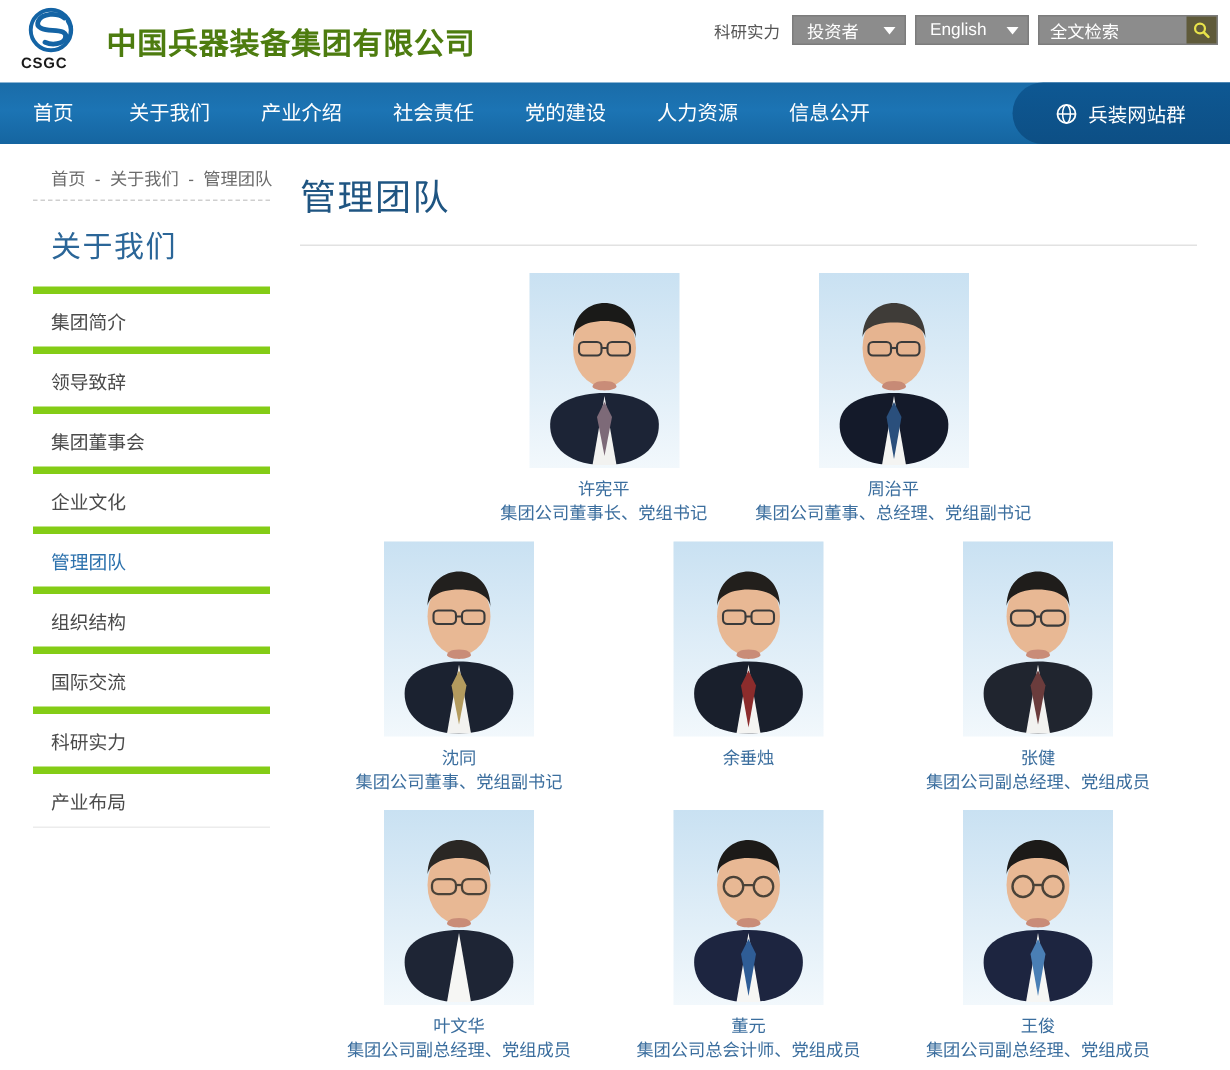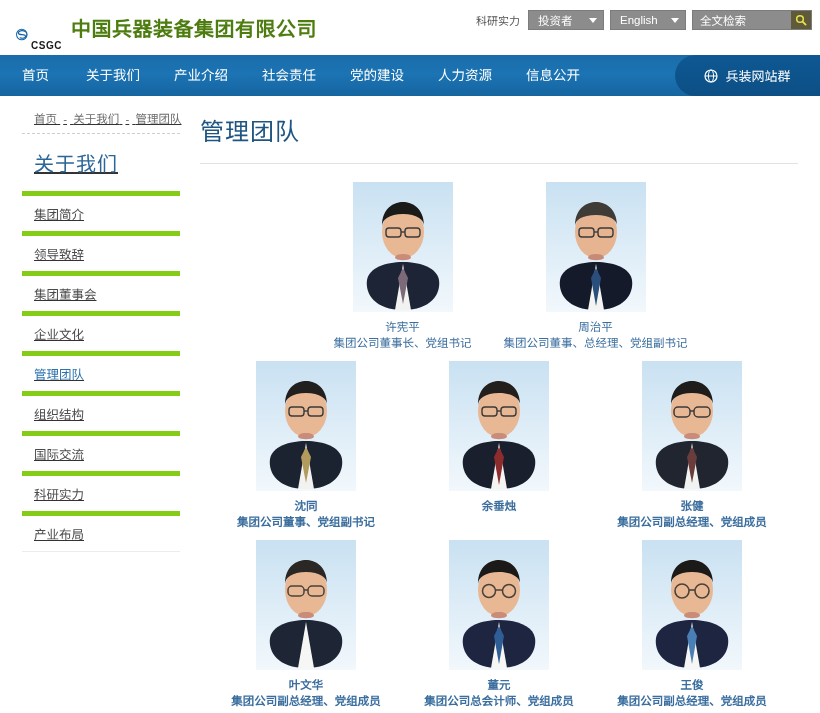--- a/index.html
+++ b/index.html
@@ -17,21 +17,21 @@
     height:55px;
     background:#ffffff;
     display:flex;
     align-items:center;
     padding-left:14px;
   }
   .logo-wrap{ display:flex; align-items:center; gap:9px; }
   .logo-mark{
     width:48px; height:46px;
     position:relative;
-    display:flex; flex-direction:row; align-items:flex-end; justify-content:flex-start;
+    display:flex; flex-direction:column; align-items:flex-start; justify-content:flex-start;
   }
   .logo-mark svg{ display:block; }
   .logo-text-small{
     font-size:10px; font-weight:bold; letter-spacing:.5px;
     color:#1a1a1a; line-height:10px; margin-top:1px;
   }
   .logo-title{
     font-size:20px; font-weight:bold; letter-spacing:.5px;
     color:#4d7c0f; white-space:nowrap;
     font-family:Liberation Serif, serif;
@@ -110,21 +110,20 @@
   
   .page{
     display:flex;
     padding-top:2px;
     height:calc(713px - 96px);
   }
   .sidebar{
     width:200px;
     padding:10px 0 0 22px;
     flex:0 0 200px;
-    text-decoration:underline;
   }
   .crumb{
     font-size:11.5px; color:#6b6b6b;
     padding:2px 0 7px 12px;
     white-space:nowrap;
   }
   .crumb-sep{ margin:0 3px; }
   .crumb-divider{
     border-bottom:1px dashed #cfcfcf;
     margin-bottom:14px;
@@ -162,21 +161,21 @@
     border-bottom:1px solid #e2e2e2;
     margin-bottom:18px;
   }
 
   .row{
     display:flex;
     justify-content:center;
     margin-bottom:10px;
   }
   .row.two .member{ width:193px; }
-  .row.three .member{ width:193px;font-weight:bold; }
+  .row.three .member{ width:193px; }
   .member{
     text-align:center;
     padding:0 4px;
   }
   .photo{
     width:100px; height:130px;
     margin:0 auto 8px auto;
     border:0;
     background:linear-gradient(to bottom,#cfe4f2 0%, #e7f1f8 55%, #f3f8fc 100%);
     position:relative;

